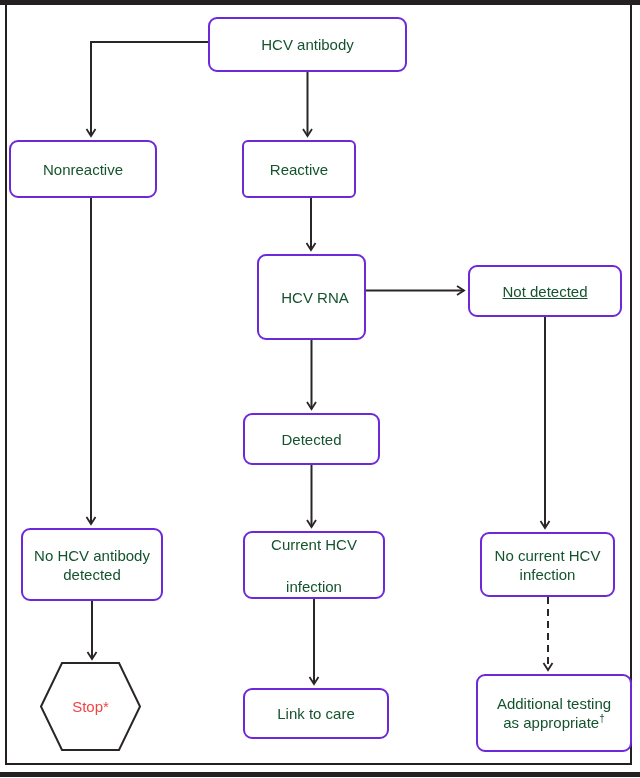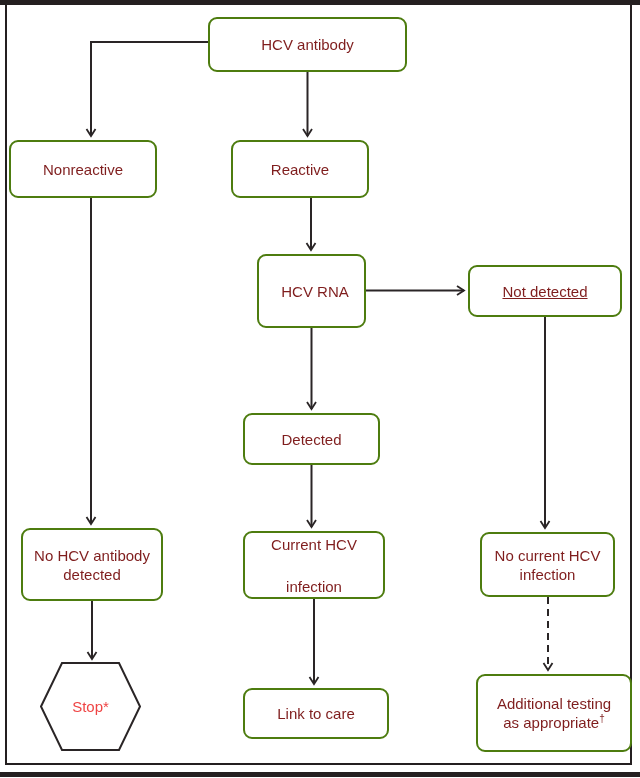--- a/index.html
+++ b/index.html
@@ -15,38 +15,38 @@
   .rule.bottom { top: 772px; }
   .frame {
     position: absolute; left: 5px; top: 2px; width: 623px; height: 759px;
     border: 2.5px solid #241f20; background: transparent;
   }
 
   svg.connectors { position: absolute; left: 0; top: 0; width: 640px; height: 778px; }
 
   .node {
     position: absolute; box-sizing: border-box;
-    background: #ffffff; border: 2px solid #4d7c0f; border-radius: 9px;
+    background: #ffffff; border: 2px solid #6d28d9; border-radius: 9px;
     display: flex; flex-direction: column; align-items: center; justify-content: center;
-    font-size: 15px; line-height: 19px; text-align: left; color: #7f1d1d;
+    font-size: 15px; line-height: 19px; text-align: left; color: #14532d;
   }
   .node .ln { white-space: nowrap; }
   sup.mark { font-size: 10px; line-height: 0; vertical-align: super; }
 
   .hexlabel {
     position: absolute; left: 41px; top: 663px; width: 99px; height: 87px;
     display: flex; align-items: center; justify-content: center;
     font-size: 15px; color: #ef4444;
   }
 
   
   #n-hcv-antibody        { left: 208px; top: 17px;  width: 199px; height: 55px; }
   #n-nonreactive         { left: 9px;  top: 140px; width: 148px; height: 58px; }
-  #n-reactive            { left: 231px; top: 140px; width: 138px; height: 58px; }
-  #n-hcv-rna             { left: 257px; top: 254px; width: 109px; height: 74px; padding-left: 7px; }
+  #n-reactive            { left: 242px; top: 140px; width: 114px; height: 58px; border-radius: 6px; }
+  #n-hcv-rna             { left: 257px; top: 254px; width: 109px; height: 86px; padding-left: 7px; }
   #n-not-detected        { left: 468px; top: 265px; width: 154px; height: 52px; text-decoration: underline; }
   #n-detected            { left: 243px; top: 413px; width: 137px; height: 52px; }
   #n-no-hcv-ab           { left: 21px;  top: 528px; width: 142px; height: 73px; }
   #n-current-inf         { left: 243px; top: 531px; width: 142px; height: 68px; gap: 23px; }
   #n-no-current-inf      { left: 480px; top: 532px; width: 135px; height: 65px; }
   #n-link-to-care        { left: 243px; top: 688px; width: 146px; height: 51px; }
   #n-additional-testing  { left: 476px; top: 674px; width: 156px; height: 78px; }
 </style>
 </head>
 <body>

